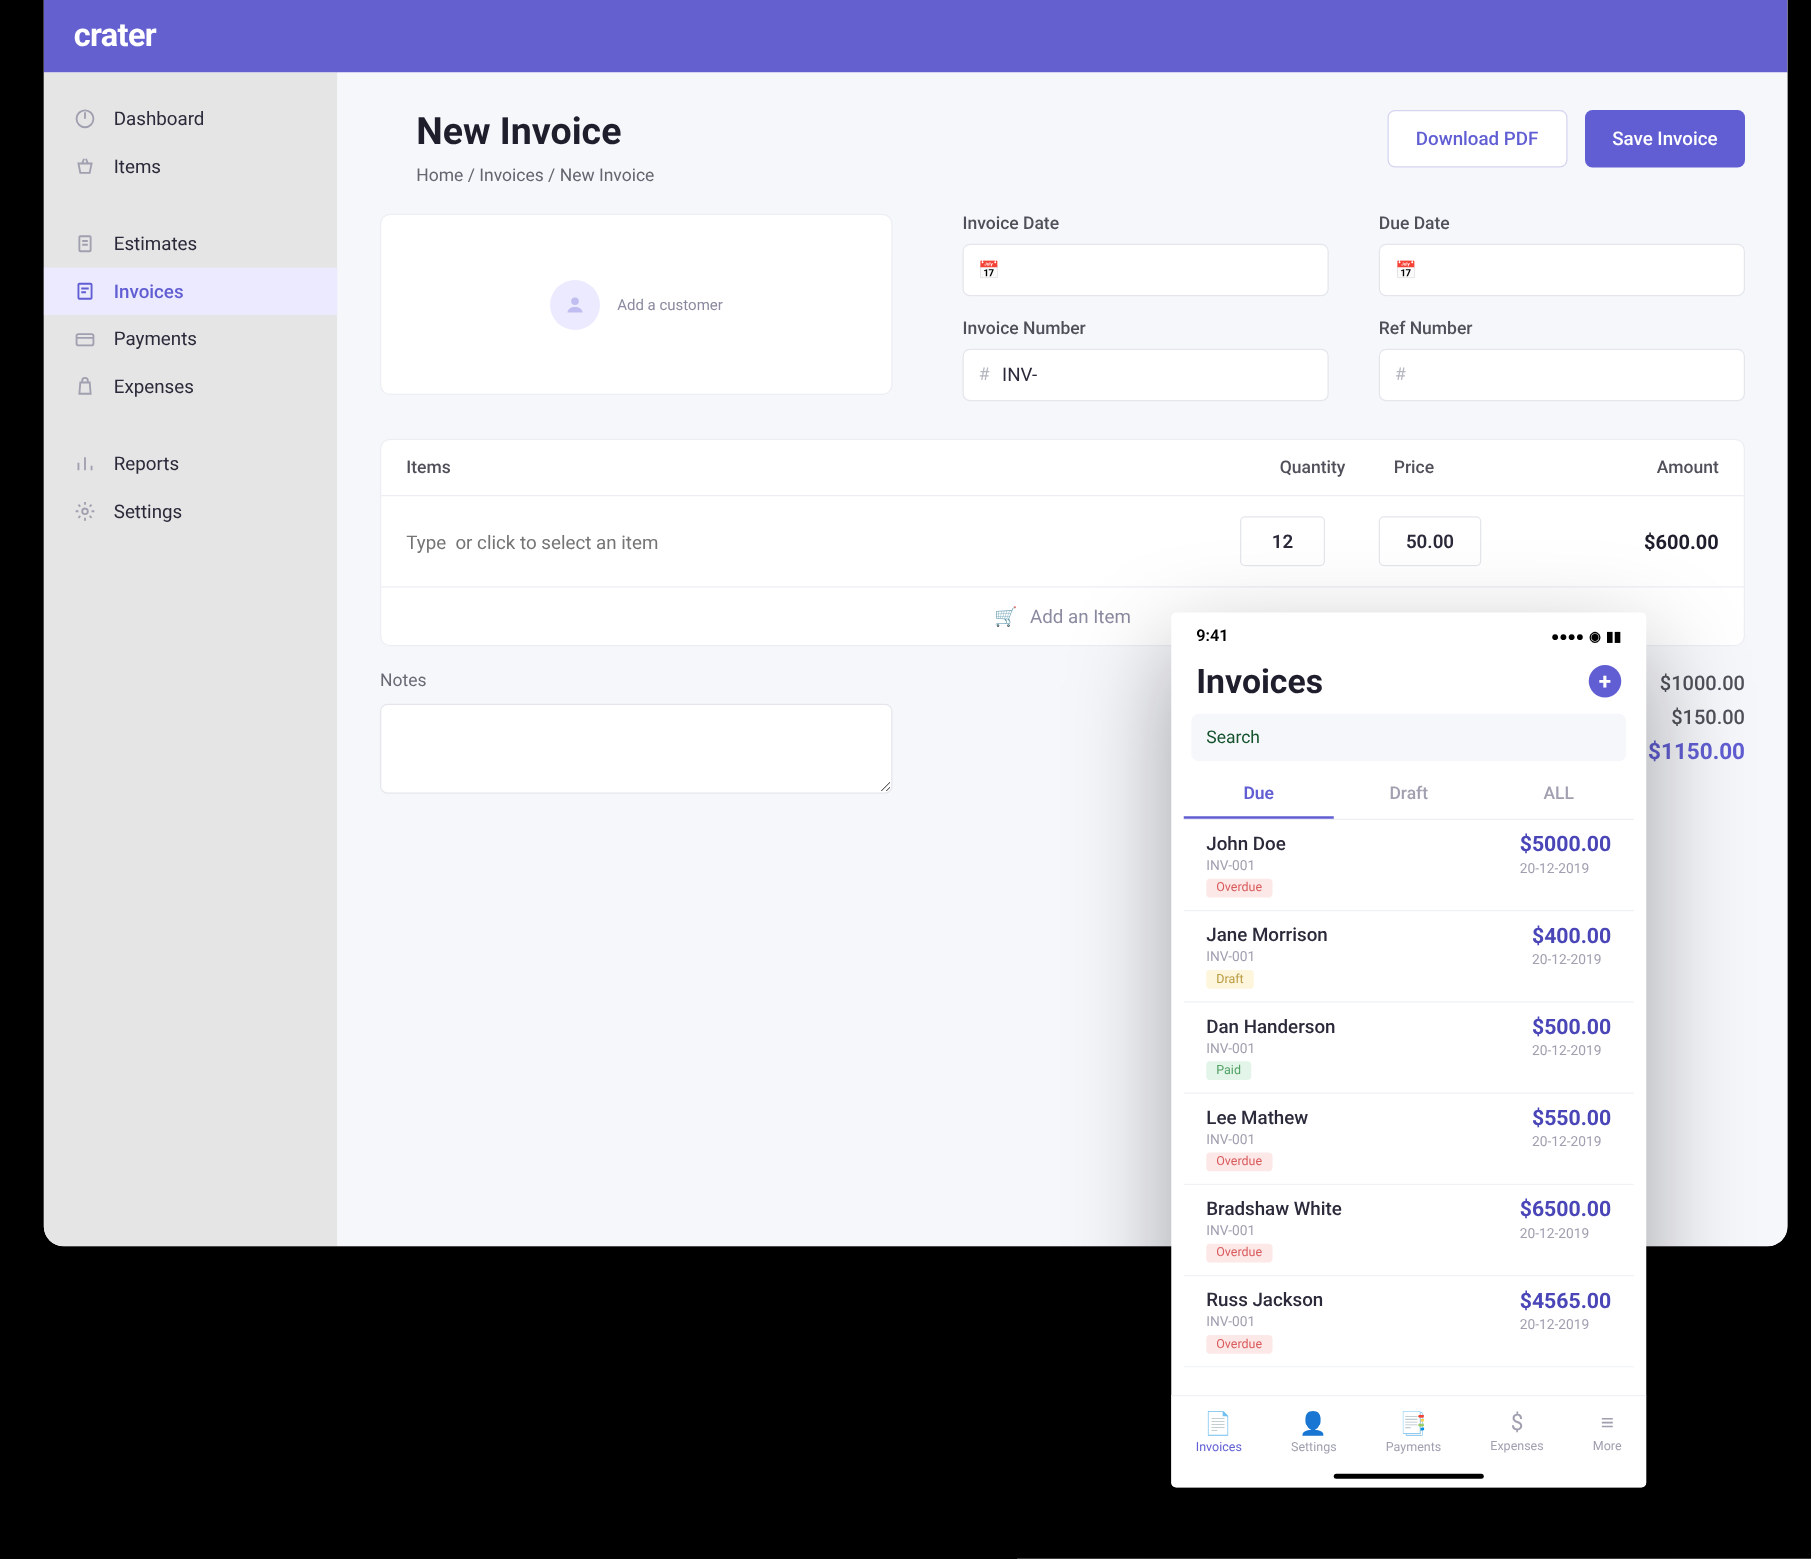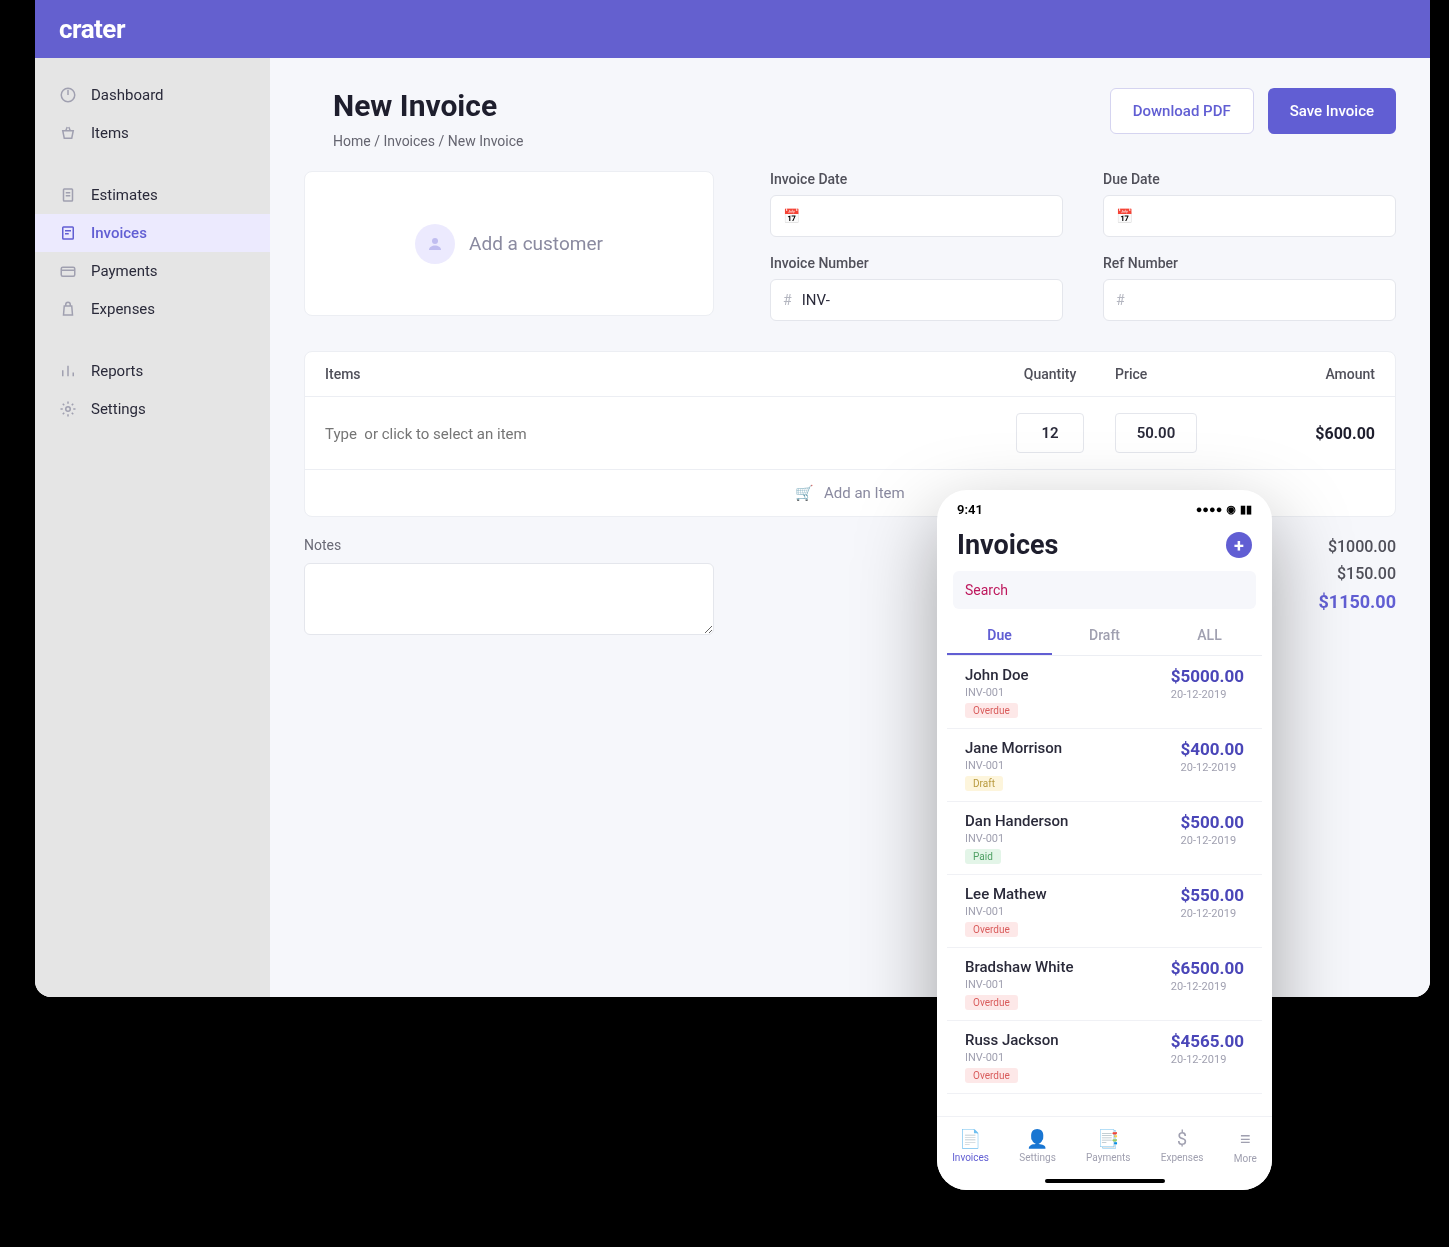--- a/index.html
+++ b/index.html
@@ -19,56 +19,56 @@
 .page-title { font-size: 30px; font-weight: 700; color: #1e1e2d; margin-bottom: 10px; }
 .crumbs { font-size: 14px; color: #656570; }
 .crumbs a { color: #656570; text-decoration: none; }
 .btns { display: flex; gap: 14px; }
 .btn { padding: 13px 22px; border-radius: 6px; font-size: 15px; font-weight: 500; cursor: pointer; border: none; }
 .btn-outline { background: #fff; color: #615ed3; border: 1px solid #d5d4f0; }
 .btn-primary { background: #615ed3; color: #fff; }
 .form-row { display: flex; gap: 56px; margin-bottom: 30px; }
 .customer-card { width: 410px; height: 145px; background: #fff; border: 1px solid #eceef3; border-radius: 8px; display: flex; align-items: center; justify-content: center; gap: 14px; cursor: pointer; }
 .avatar-circle { width: 40px; height: 40px; border-radius: 50%; background: #eceafe; display: flex; align-items: center; justify-content: center; color: #c0bdf0; }
-.customer-text { color: #8a8aa0; font-size: 19px; text-align: center; }
+.customer-text { color: #8a8aa0; font-size: 12px; text-align: center; }
 .fields-grid { flex: 1; display: grid; grid-template-columns: 1fr 1fr; gap: 18px 40px; }
 .field-group { display: flex; flex-direction: column; gap: 8px; }
 .field-label { font-size: 14px; color: #50505a; font-weight: 500; }
 .field-input { height: 42px; border: 1px solid #e4e6ec; border-radius: 6px; background: #fff; display: flex; align-items: center; padding: 0 12px; gap: 10px; }
 .field-input .prefix-icon { color: #b4b6c0; font-size: 14px; }
 .field-input input { border: none; outline: none; font-size: 15px; flex: 1; color: #2a2a3a; }
 .items-table { background: #fff; border: 1px solid #eceef3; border-radius: 8px; margin-bottom: 20px; }
 .items-head { display: flex; padding: 14px 20px; border-bottom: 1px solid #eceef3; font-size: 14px; color: #50505a; font-weight: 500; }
 .col-item { flex: 1; }
 .col-qty { width: 110px; text-align: center; }
 .col-price { width: 120px; text-align: left; padding-left: 10px; }
 .col-amount { width: 150px; text-align: right; }
-.items-row { display: flex; align-items: center; padding: 16px 20px; }
+.items-row { display: flex; align-items: center; padding: 16px 20px; gap: 12px; }
 .item-input-box { flex: 1; }
 .item-input-box input { width: 100%; border: none; outline: none; font-size: 15px; color: #a0a0b0; }
 .num-box { width: 68px; height: 40px; border: 1px solid #e4e6ec; border-radius: 4px; display: flex; align-items: center; justify-content: center; font-size: 15px; font-weight: 600; color: #2a2a3a; margin: 0 auto; }
 .price-box { width: 82px; height: 40px; border: 1px solid #e4e6ec; border-radius: 4px; display: flex; align-items: center; justify-content: center; font-size: 15px; font-weight: 600; color: #2a2a3a; }
 .amount-cell { width: 150px; text-align: right; font-size: 16px; font-weight: 700; color: #1e1e2d; }
 .add-item-row { display: flex; align-items: center; justify-content: center; gap: 10px; padding: 14px; border-top: 1px solid #eceef3; color: #8a8aa0; font-size: 15px; cursor: pointer; }
 .bottom-row { display: flex; justify-content: space-between; align-items: flex-start; }
 .notes-block { width: 410px; }
 .notes-label { font-size: 14px; color: #6a6a76; margin-bottom: 10px; display: block; }
 .notes-ta { width: 100%; height: 72px; border: 1px solid #e4e6ec; border-radius: 6px; background: #fff; padding: 10px; resize: both; outline: none; font-family: inherit; }
 .totals { width: 320px; text-align: right; font-size: 16px; color: #50505a; }
 .totals div { margin-bottom: 8px; font-weight: 500; }
 .totals .grand { color: #615ed3; font-weight: 700; font-size: 18px; }
 
 
-.phone { position: absolute; left: 937px; top: 490px; width: 335px; height: 700px; background: #fff; border-radius: 30px; box-shadow: 0 30px 80px rgba(0,0,0,0.35); overflow: hidden; }
+.phone { position: absolute; left: 937px; top: 490px; width: 380px; height: 700px; background: #fff; border-radius: 4px; box-shadow: 0 30px 80px rgba(0,0,0,0.35); overflow: hidden; }
 .statusbar { display: flex; justify-content: space-between; align-items: center; padding: 12px 20px 4px; font-size: 13px; font-weight: 600; color: #000; }
 .sb-icons { display: flex; gap: 4px; align-items: center; font-size: 11px; }
 .phone-header { display: flex; justify-content: space-between; align-items: center; padding: 8px 20px 10px; }
 .phone-title { font-size: 27px; font-weight: 700; color: #1e1e2d; }
 .add-circle { width: 26px; height: 26px; border-radius: 50%; background: #615ed3; color: #fff; display: flex; align-items: center; justify-content: center; font-size: 18px; font-weight: 700; cursor: pointer; }
-.search-bar { margin: 0 16px 8px; height: 38px; background: #f6f7fb; border-radius: 6px; display: flex; align-items: center; padding: 0 12px; color: #be185d; font-size: 14px; }
+.search-bar { margin: 0 16px 8px; height: 38px; background: #f6f7fb; border-radius: 6px; display: flex; align-items: center; padding: 0 12px; color: #14532d; font-size: 14px; }
 .tabs { display: flex; border-bottom: 1px solid #eceef3; margin: 0 10px; }
 .tab { flex: 1; text-align: center; padding: 10px 0; font-size: 14px; color: #a0a0b0; cursor: pointer; font-weight: 500; }
 .tab.active { color: #615ed3; border-bottom: 2px solid #615ed3; font-weight: 600; }
 .inv-list { max-height: 455px; overflow: hidden; }
 .inv-row { display: flex; justify-content: space-between; padding: 10px 18px; border-bottom: 1px solid #f0f1f5; margin: 0 10px; }
 .inv-left { display: flex; flex-direction: column; gap: 2px; }
 .inv-name { font-size: 15px; font-weight: 500; color: #2a2a3a; }
 .inv-num { font-size: 11px; color: #a0a0b0; }
 .badge { display: inline-block; font-size: 10px; padding: 2px 8px; border-radius: 3px; width: fit-content; margin-top: 2px; }
 .badge.overdue { background: #fde8e8; color: #d95c5c; }

